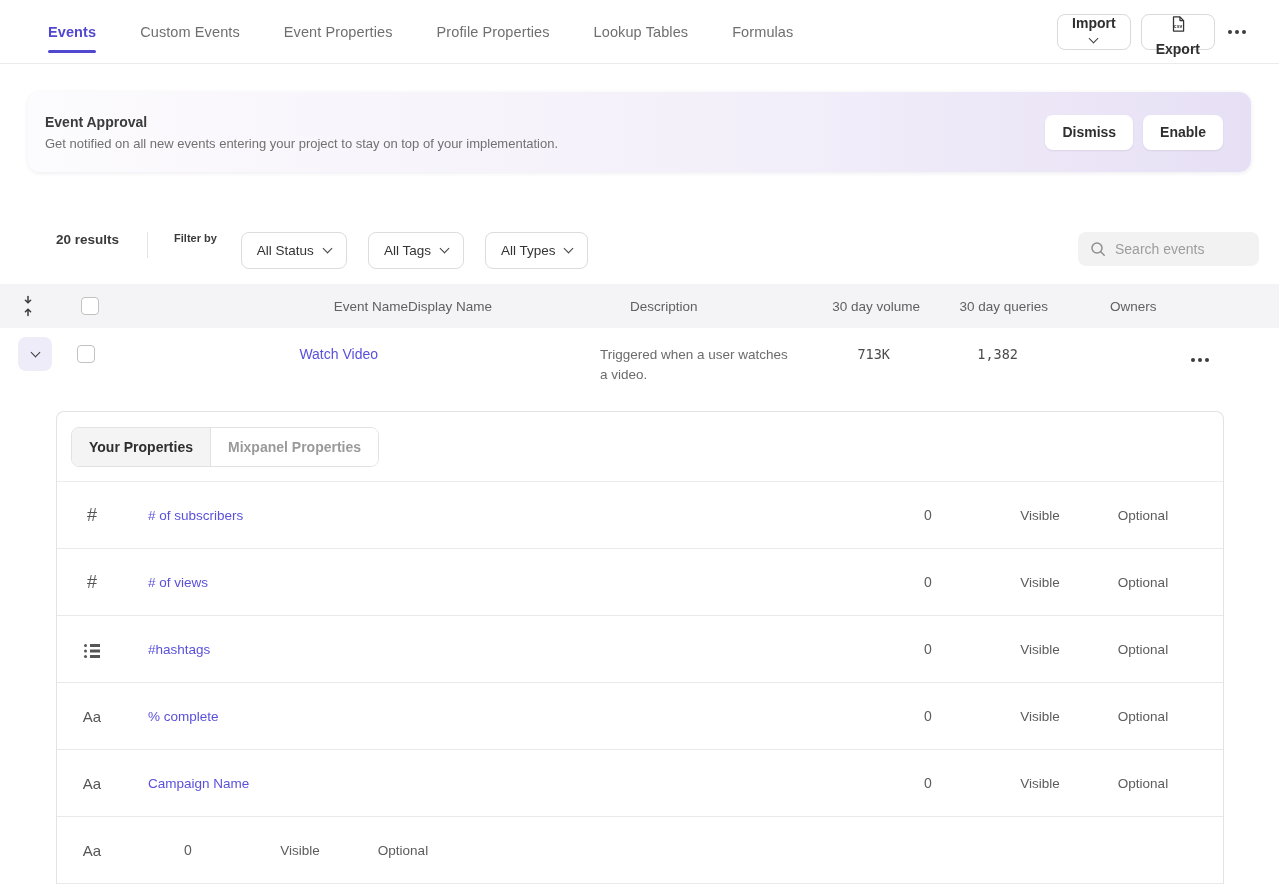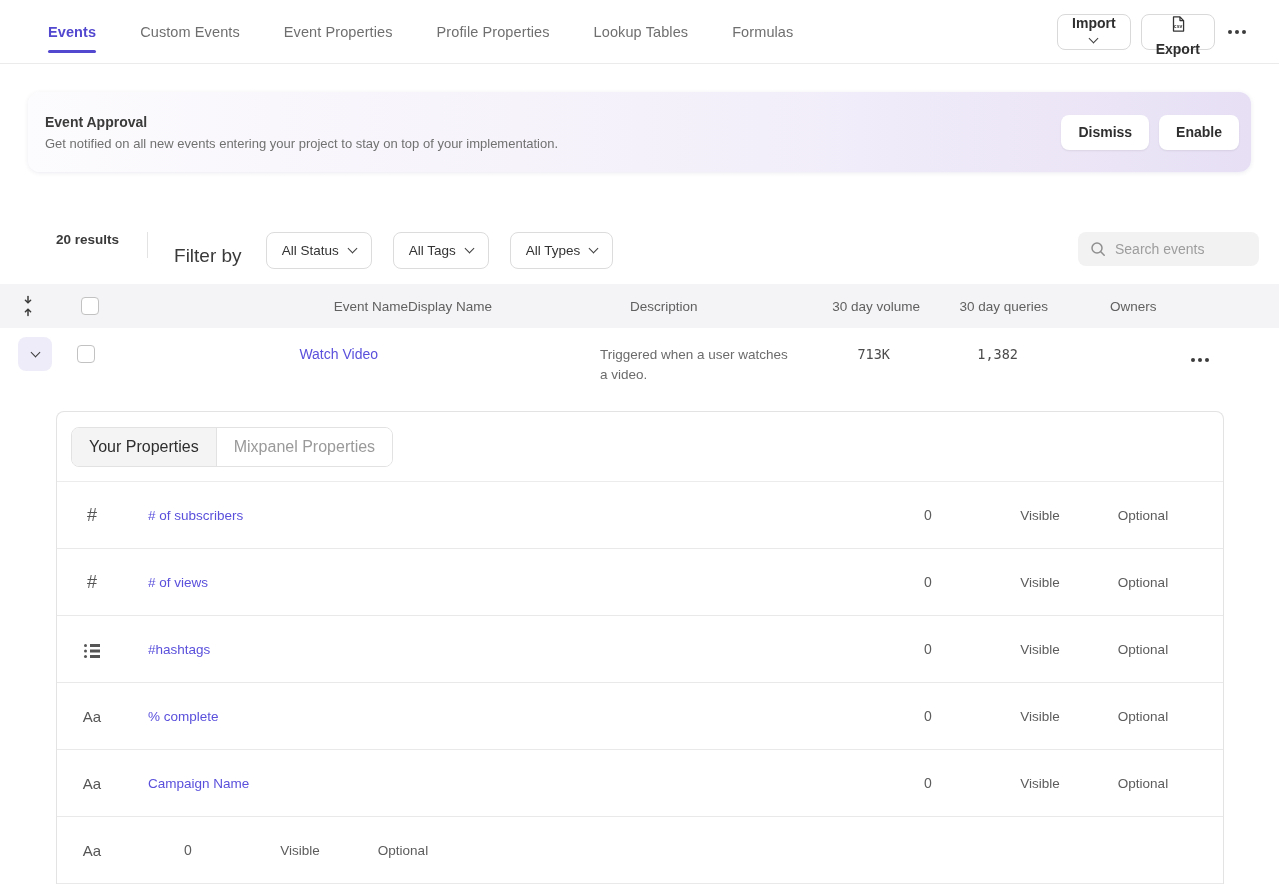--- a/index.html
+++ b/index.html
@@ -15,32 +15,32 @@
   .nav-right { margin-left:auto; display:flex; align-items:center; gap:10px; }
   .btn { display:inline-flex; align-items:center; gap:8px; height:36px; padding:0 14px; background:#fff;
     border:1px solid #d9d9d9; border-radius:8px; font-size:14px; font-weight:600; color:#2f2f2f; cursor:pointer;flex-direction:column; }
   .chev { width:7px; height:7px; border-right:1.6px solid #3f3f3f; border-bottom:1.6px solid #3f3f3f; transform:rotate(45deg); margin-top:-4px; }
   .dots { position:relative; width:4px; height:4px; border-radius:50%; background:#3c3c3c; box-shadow:7px 0 0 #3c3c3c, 14px 0 0 #3c3c3c; }
   .more-btn { width:34px; height:34px; display:flex; align-items:center; justify-content:flex-start; padding-left:3px; cursor:pointer; background:none; border:none; }
 
   
   .banner { margin:28px 28px 0 28px; height:80px; border-radius:12px; display:flex; align-items:center;
     background:linear-gradient(90deg,#fcfbfd 0%, #f3effa 60%, #e7e0f5 100%);
-    box-shadow:0 1px 4px rgba(60,45,110,0.10); padding:0 12px 0 17px;gap:18px; }
+    box-shadow:0 1px 4px rgba(60,45,110,0.10); padding:0 28px 0 17px;gap:18px; }
   .banner-title { font-size:14px; font-weight:700; color:#3b3b3b; margin-bottom:6px; }
   .banner-desc { font-size:13px; color:#717171; }
   .banner-actions { margin-left:auto; display:flex; gap:10px; }
   .banner-btn { background:#fff; border:none; border-radius:8px; height:35px; padding:0 17px; font-size:14px; font-weight:600;
     color:#2f2f2f; cursor:pointer; box-shadow:0 1px 2px rgba(0,0,0,0.08); font-family:inherit; }
 
   
   .filter-row { margin:60px 20px 0 56px; display:flex; align-items:flex-start;gap:6px; }
   .results-count { font-size:13.5px; font-weight:700; color:#3a3a3a; }
   .vdivider { width:1px; height:26px; background:#e3e3e3; margin:0 20px 0 22px; }
-  .filter-by { font-size:19px; font-weight:400; color:#3a3a3a; margin-right:18px;margin-top:13px; }
+  .filter-by { font-size:11px; font-weight:700; color:#3a3a3a; margin-right:18px; }
   .dd-btn { display:inline-flex; align-items:center; gap:10px; height:37px; padding:0 15px; background:#fff;
     border:1px solid #dcdcdc; border-radius:8px; font-size:13.5px; font-weight:400; color:#333; cursor:pointer; margin-right:15px; font-family:inherit; }
   .search-box { margin-left:auto; display:flex; align-items:center; gap:9px; width:181px; height:34px;
     background:#f2f2f2; border-radius:8px; padding:0 12px; }
   .search-box input { border:none; outline:none; background:transparent; font-size:14px; color:#3c3c3c; width:120px; font-family:inherit; }
   .search-box input::placeholder { color:#9d9d9d; }
 
   
   .table-header { margin-top:15px; height:44px; background:#f4f3f5; display:flex; align-items:center; font-size:13.5px; color:#616161; }
   .col-expand { width:56px; display:flex; justify-content:center; }
@@ -62,21 +62,21 @@
   .expand-btn .chev { border-color:#3b3b3b; margin-top:-3px; }
   .event-row .checkbox { margin-top:17px; }
   .event-link { font-size:14px; color:#5a50dc; text-decoration:none; cursor:pointer; }
   .desc-text { font-size:13.5px; color:#6b6b6b; line-height:20px; }
   .num { font-family:"DejaVu Sans Mono", monospace; font-size:13.5px; color:#4c4c4c; }
 
   
   .panel { margin:0 55px 0 56px; border:1px solid #e3e3e3; border-bottom:none; border-radius:8px 8px 0 0; background:#fff; }
   .panel-tabs-row { height:70px; display:flex; align-items:center; padding:0 14px; border-bottom:1px solid #ececec; }
   .seg { display:inline-flex; border:1px solid #e2e2e2; border-radius:8px; overflow:hidden; }
-  .seg-tab { height:38px; display:flex; align-items:center; padding:0 17px; font-size:16px; font-weight:400; color:#9a9a9a; background:#fff; cursor:pointer; border:none; font-family:inherit; }
+  .seg-tab { height:38px; display:flex; align-items:center; padding:0 17px; font-size:14px; font-weight:700; color:#9a9a9a; background:#fff; cursor:pointer; border:none; font-family:inherit; }
   .seg-tab.active { background:#f4f4f4; color:#2e2e2e; border-right:1px solid #e2e2e2; }
 
   .prop-row { display:flex; align-items:center; height:67px; border-bottom:1px solid #e9e9e9; }
   .prop-icon-cell { width:91px; display:flex; padding-left:24px; }
   .prop-icon { position:relative; width:22px; height:22px; display:flex; align-items:center; justify-content:center; color:#555; }
   .prop-icon[data-icon="number"]::before { content:"#"; font-size:18px; font-weight:500; }
   .prop-icon[data-icon="text"]::before { content:"Aa"; font-size:15px; }
   .prop-icon[data-icon="list"]::before { content:""; position:absolute; left:3px; top:6px; width:3px; height:3px; border-radius:50%; background:#555;
       box-shadow:0 5.5px 0 #555, 0 11px 0 #555; }
   .prop-icon[data-icon="list"]::after { content:""; position:absolute; left:9px; top:6px; width:10px; height:2.5px; background:#555;

